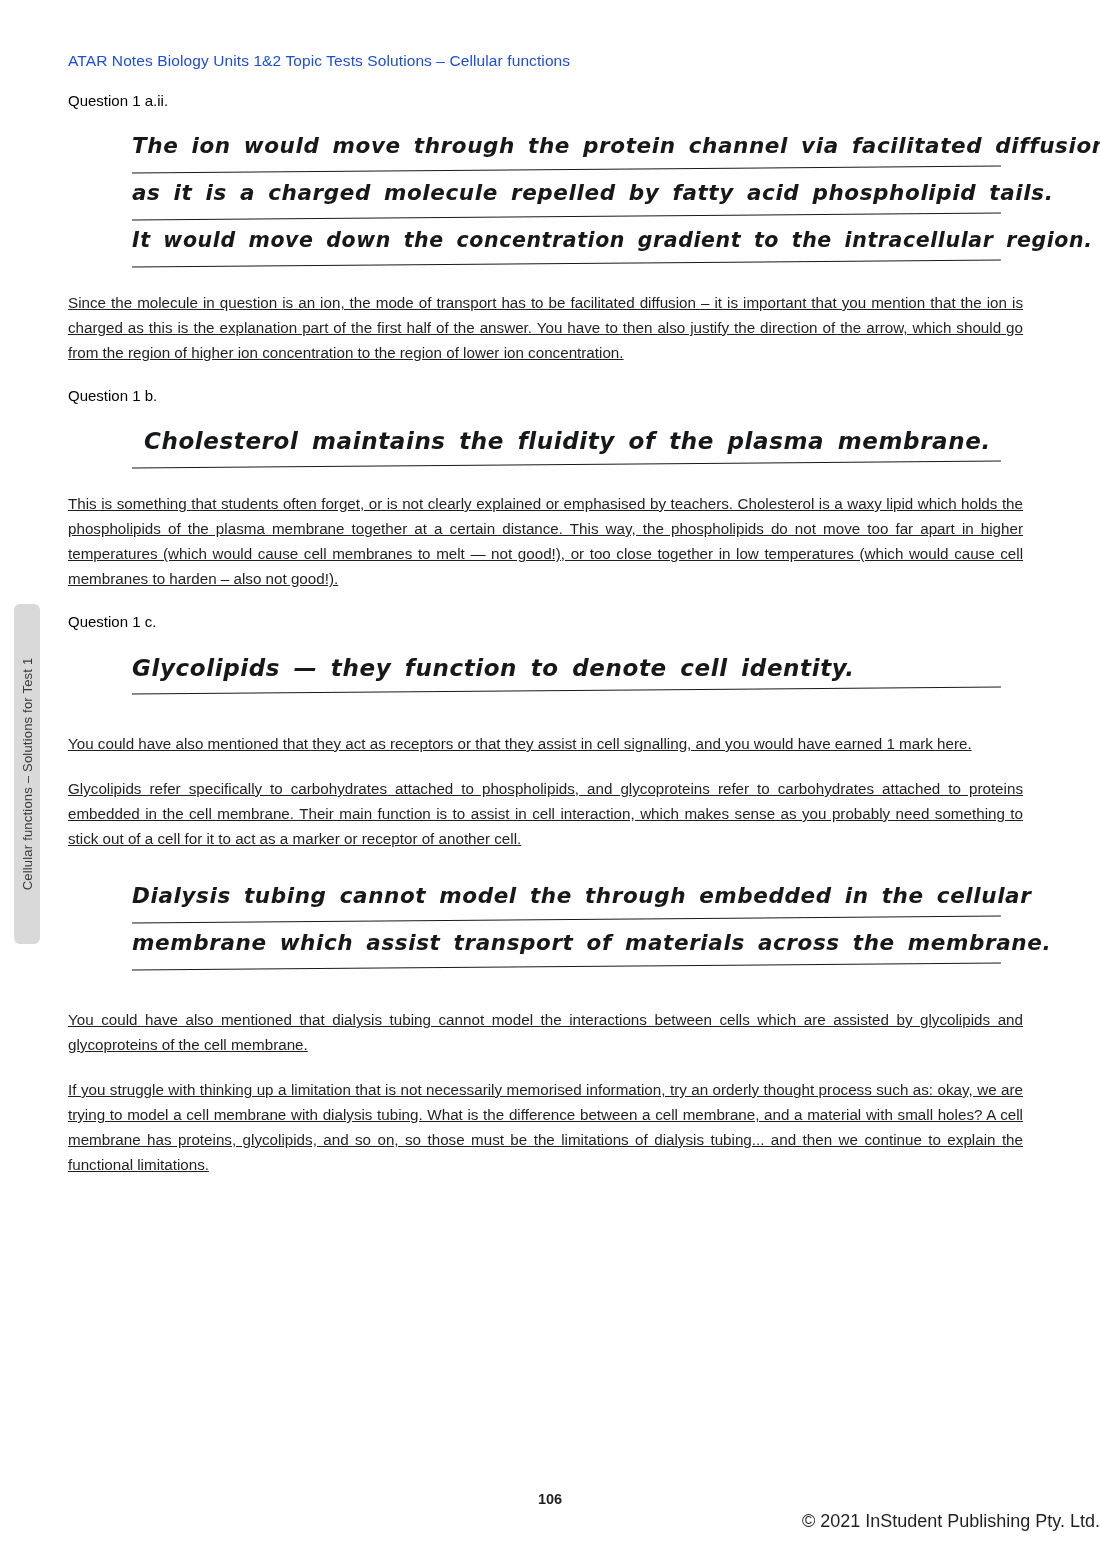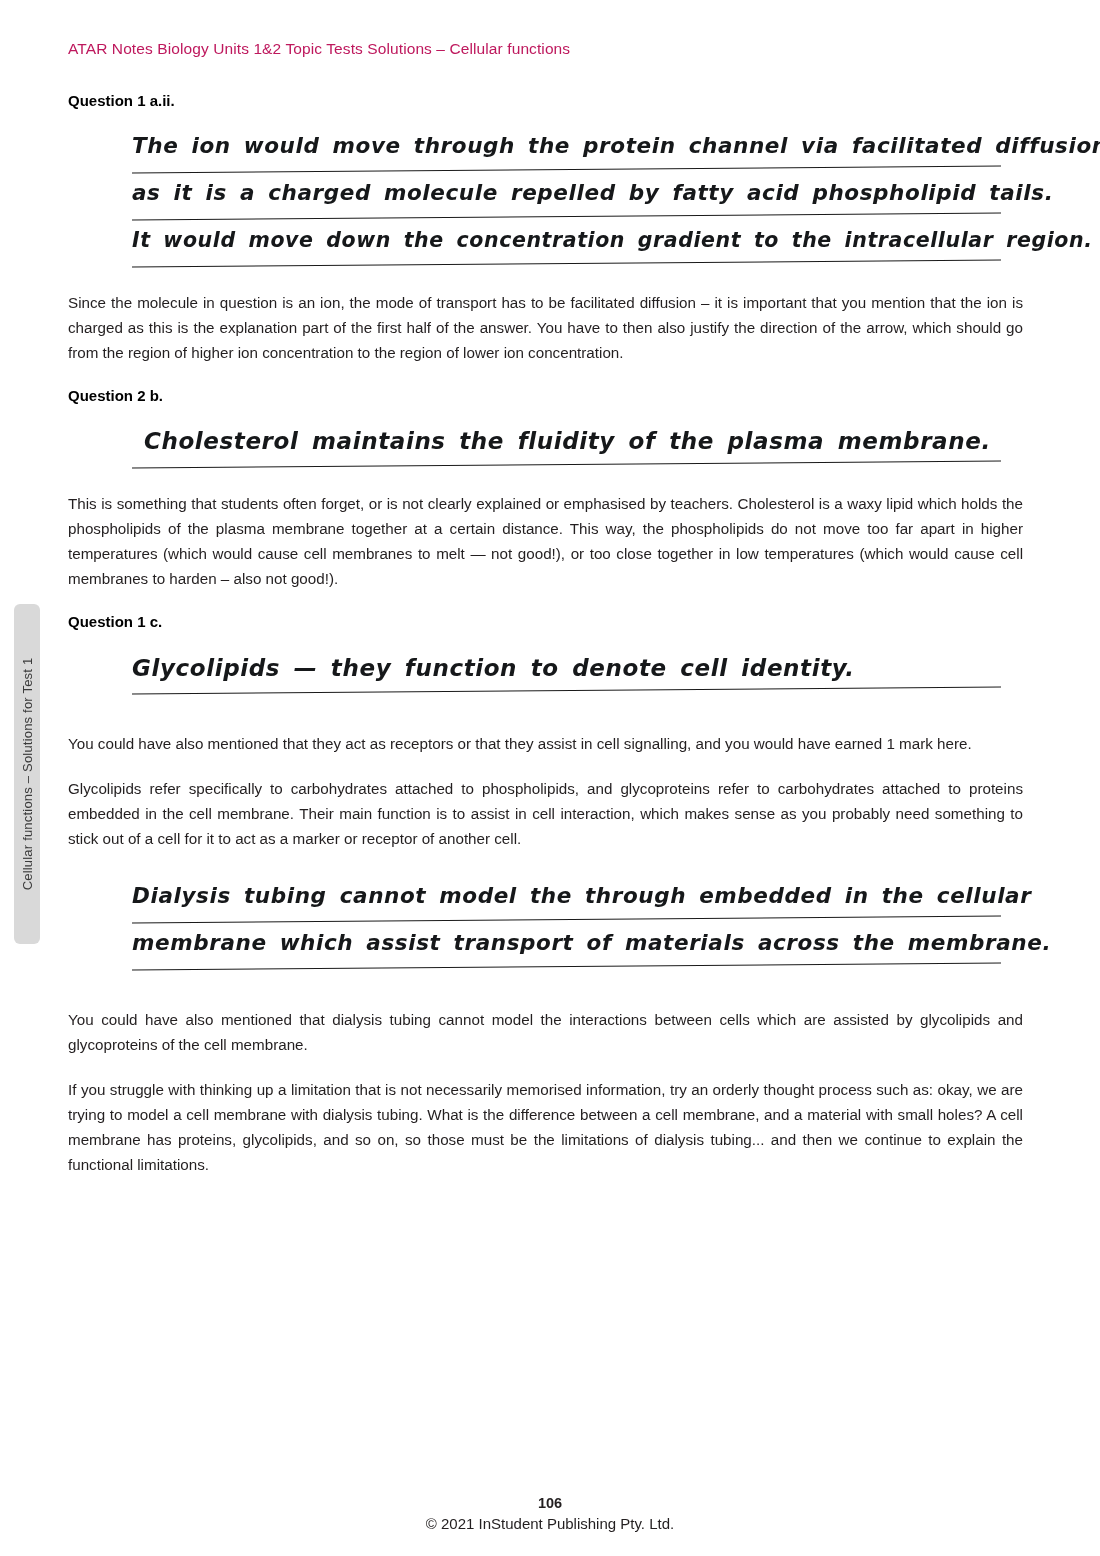--- a/index.html
+++ b/index.html
@@ -17,44 +17,45 @@
   }
   .page {
     position: relative;
     width: 1100px;
     height: 1556px;
     box-sizing: border-box;
   }
   .header {
     position: absolute;
     left: 68px;
-    top: 40px;
+    top: 52px;
     font-size: 15.5px;
-    color: #be185d;
+    color: #1d4ed8;
     letter-spacing: 0.1px;
     white-space: nowrap;
   }
   .content {
     position: absolute;
     left: 68px;
     top: 92px;
     width: 955px;
   }
   .qlabel {
     font-size: 15px;
-    font-weight: bold;
+    font-weight: normal;
     color: #000;
     margin: 0 0 14px 0;
   }
   .para {
     font-size: 15.2px;
     line-height: 25px;
     text-align: justify;
     color: #231f20;
     margin: 0 0 22px 0;
+    text-decoration: underline;
   }
   .para.tight {
     margin-bottom: 20px;
     margin-top: 40px;
   }
   
   .hand-block {
     margin: 0 0 26px 0;
     padding-left: 64px;
     padding-right: 22px;
@@ -116,22 +117,23 @@
     bottom: 24px;
     text-align: center;
   }
   .page-number {
     font-size: 14.5px;
     font-weight: bold;
     color: #231f20;
     margin-bottom: 4px;
   }
   .copyright {
-    font-size: 15px;
+    font-size: 18px;
     color: #231f20;
+    text-align: right;
   }
 </style>
 </head>
 <body>
 
 <div class="page">
 
   <div class="header">ATAR Notes Biology Units 1&amp;2 Topic Tests Solutions – Cellular functions</div>
 
   <div class="side-tab">
@@ -144,21 +146,21 @@
       <div class="qlabel">Question 1 a.ii.</div>
       <div class="hand-block">
         <div class="hand-line"><span>The ion would move through the protein channel via facilitated diffusion</span></div>
         <div class="hand-line"><span>as it is a charged molecule repelled by fatty acid phospholipid tails.</span></div>
         <div class="hand-line small"><span>It would move down the concentration gradient to the intracellular region.</span></div>
       </div>
       <p class="para">Since the molecule in question is an ion, the mode of transport has to be facilitated diffusion – it is important that you mention that the ion is charged as this is the explanation part of the first half of the answer.  You have to then also justify the direction of the arrow, which should go from the region of higher ion concentration to the region of lower ion concentration.</p>
     </div>
 
     <div>
-      <div class="qlabel">Question 2 b.</div>
+      <div class="qlabel">Question 1 b.</div>
       <div class="hand-block single">
         <div class="hand-line large"><span>Cholesterol maintains the fluidity of the plasma membrane.</span></div>
       </div>
       <p class="para">This is something that students often forget, or is not clearly explained or emphasised by teachers. Cholesterol is a waxy lipid which holds the phospholipids of the plasma membrane together at a certain distance. This way, the phospholipids do not move too far apart in higher temperatures (which would cause cell membranes to melt — not good!), or too close together in low temperatures (which would cause cell membranes to harden – also not good!).</p>
     </div>
 
     <div>
       <div class="qlabel">Question 1 c.</div>
       <div class="hand-block">
         <div class="hand-line large"><span>Glycolipids — they function to denote cell identity.</span></div>

